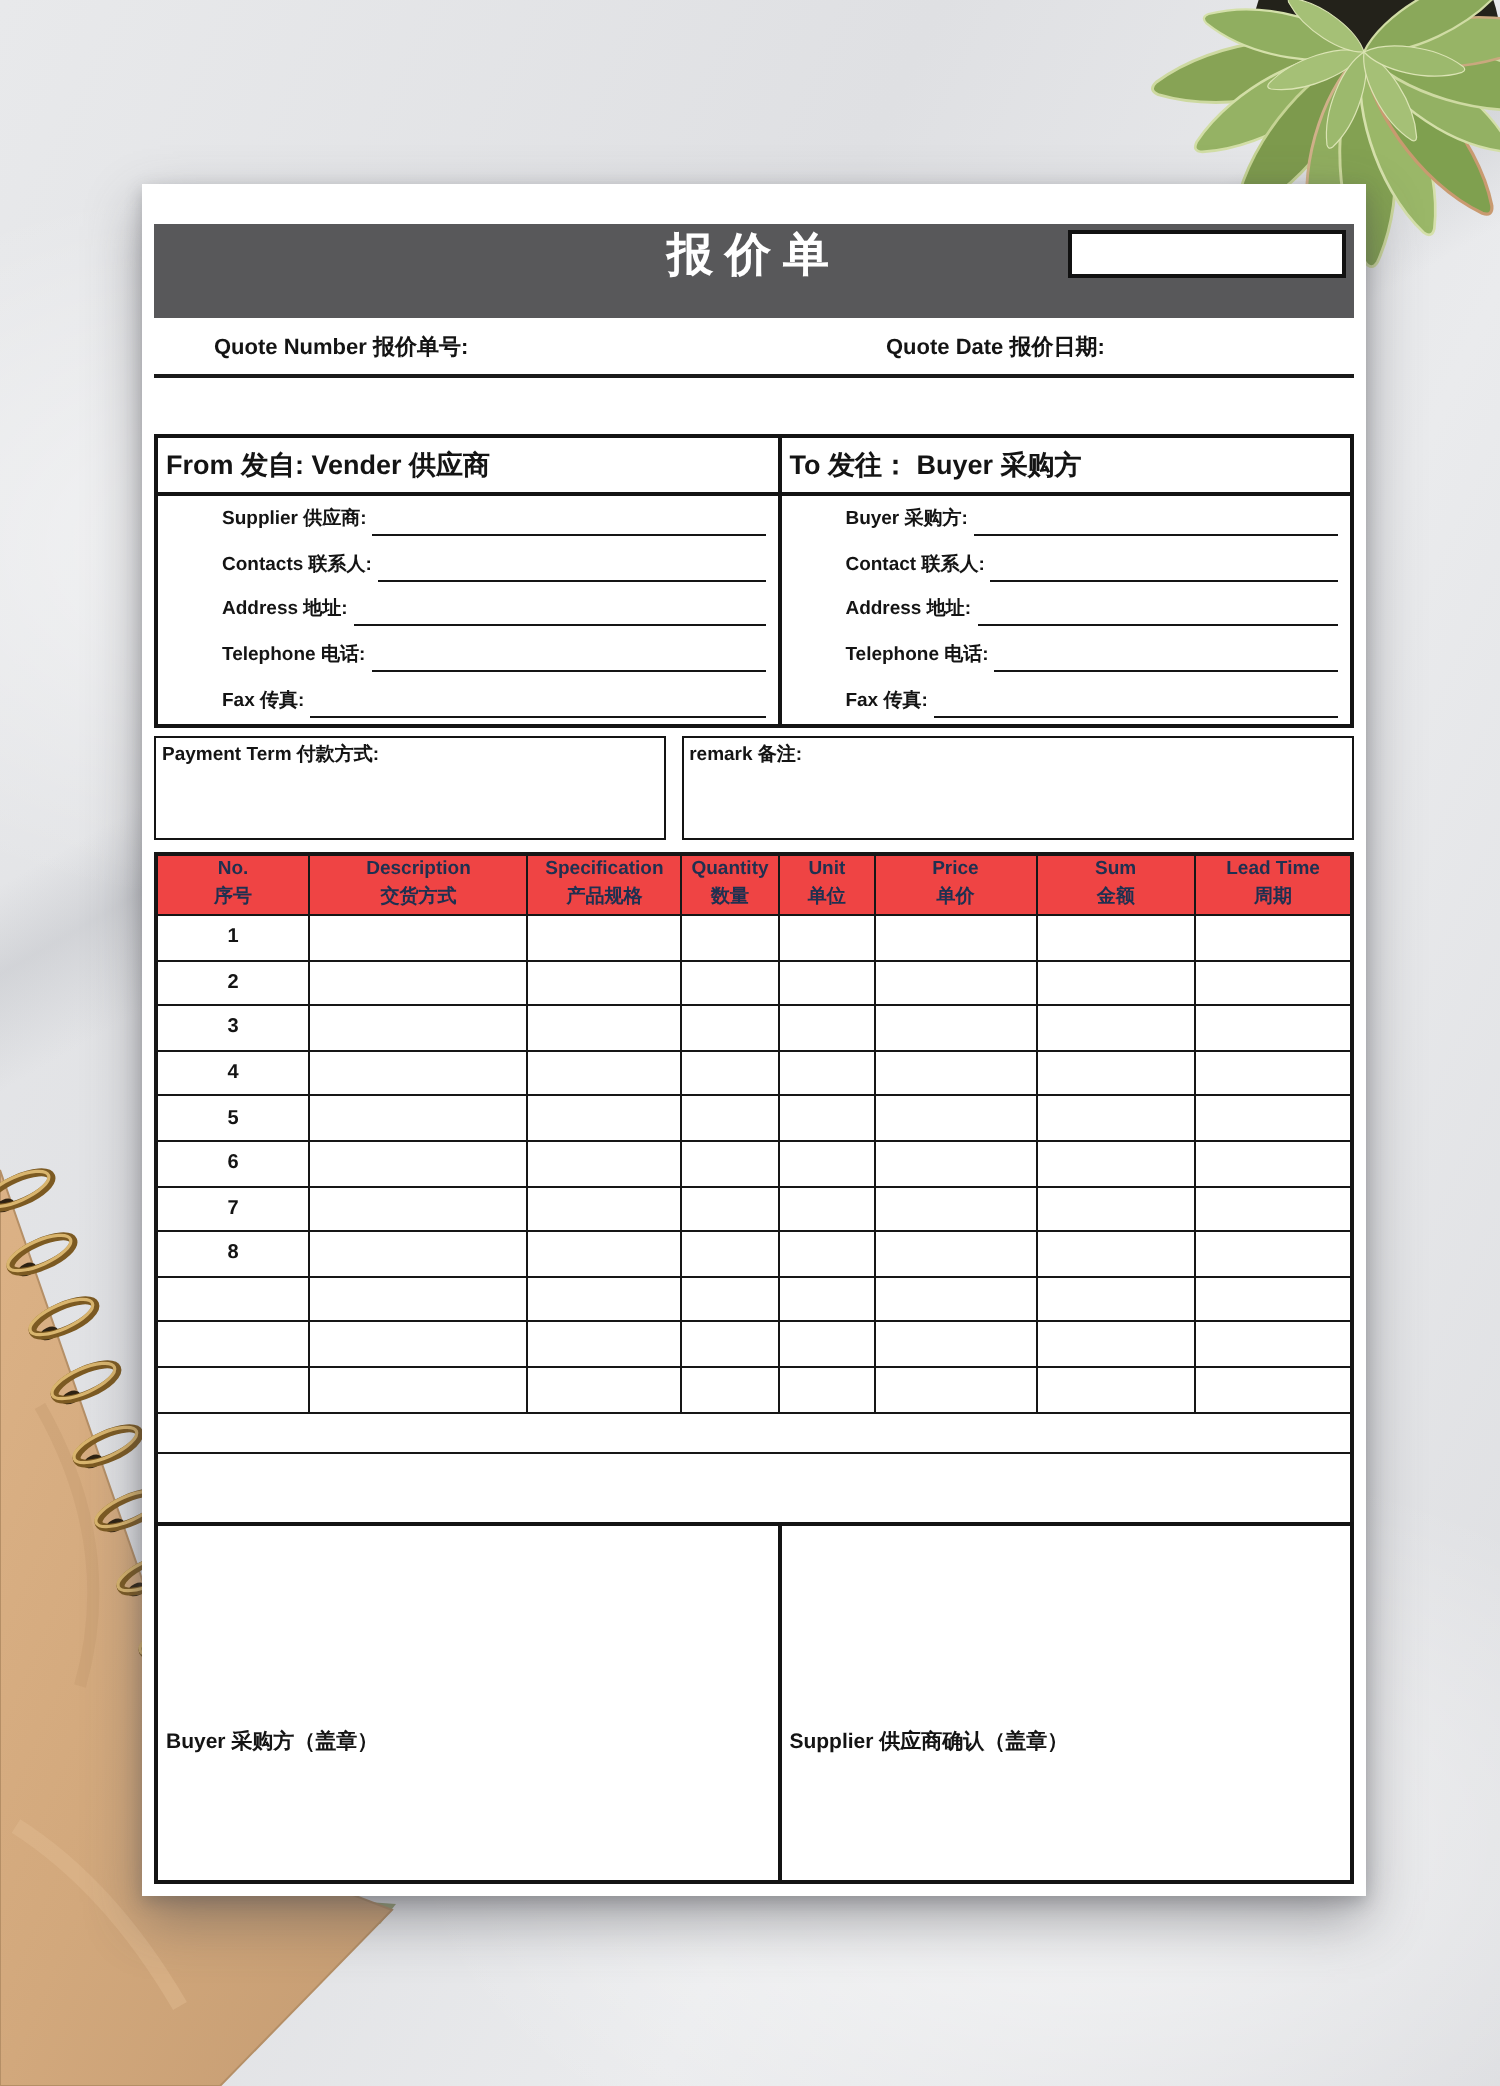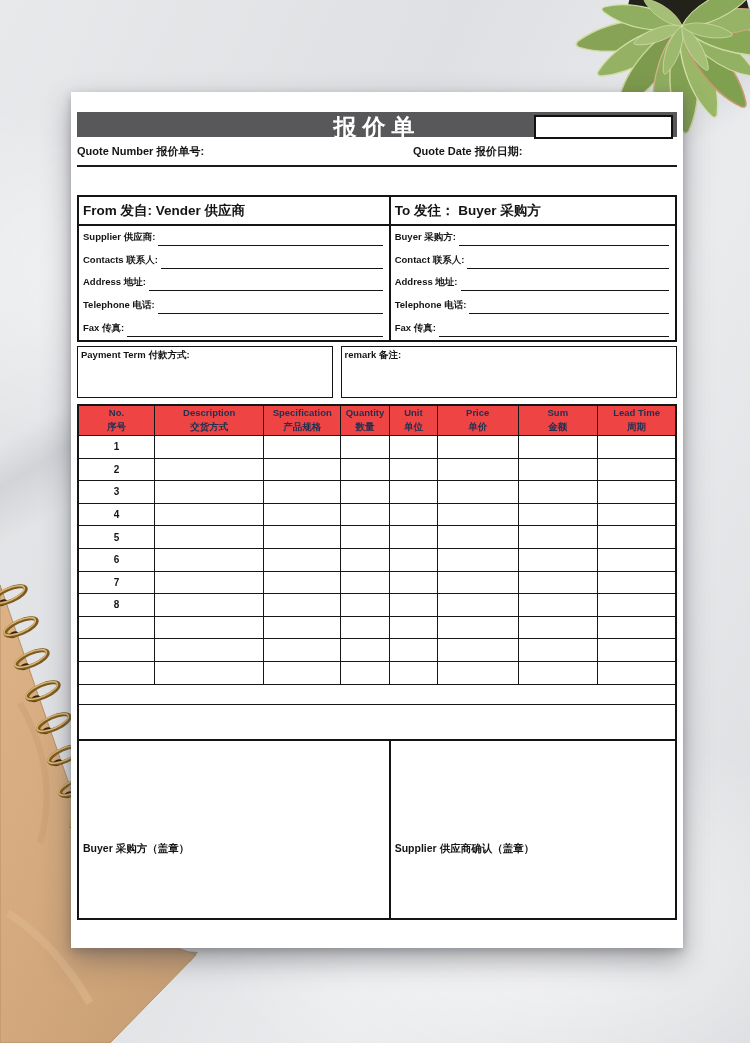--- a/index.html
+++ b/index.html
@@ -14,31 +14,31 @@
   }
   
   .plant{position:absolute;top:0;right:0;}
   .notebook{position:absolute;left:0;bottom:0;}
   
   .sheet{
     position:absolute;left:71px;top:92px;width:612px;height:856px;background:#fff;
     box-shadow:0 12px 26px rgba(70,72,78,.45), 0 3px 8px rgba(70,72,78,.30);
     box-sizing:border-box;padding:0 6px;color:#141414;font-weight:bold;
   }
-  .titlebar{position:relative;margin-top:20px;height:25px;background:#58585a;}
+  .titlebar{position:relative;margin-top:20px;height:47px;background:#58585a;}
   .titlebar .ttl{color:#fff;text-align:center;font-size:23px;line-height:31px;letter-spacing:6px;}
   .qbox{position:absolute;right:4px;top:3px;width:139px;height:24px;background:#fff;border:2px solid #111;box-sizing:border-box;}
   .meta{display:flex;margin-top:7px;padding-bottom:6px;border-bottom:2.2px solid #1a1a1a;font-size:11px;}
-  .meta .m1{width:56%;}
+  .meta .m1{width:56%;margin-left:30px;}
   
   .fromto{margin-top:28px;border:2px solid #141414;display:grid;grid-template-columns:52.3% 47.7%;}
   .ftcol{box-sizing:border-box;}
   .ftcol.left{border-right:2px solid #141414;}
   .ft-head{height:27px;line-height:27px;border-bottom:2px solid #141414;padding-left:4px;font-size:13.5px;}
-  .frow{height:22.8px;display:flex;align-items:center;font-size:9.5px;}
+  .frow{height:22.8px;display:flex;align-items:center;font-size:9.5px;padding-left:28px;}
   .frow .lbl{padding-left:4px;white-space:nowrap;}
   .fline{flex:1;align-self:flex-end;margin:0 6px 3px 3px;border-bottom:1.8px solid #151515;height:0;}
   
   .terms{margin-top:4px;display:flex;gap:8px;height:52px;font-size:9.5px;}
   .tbox{border:1.8px solid #141414;box-sizing:border-box;padding:2px 3px;}
   .tbox.b1{width:42.6%;}
   .tbox.b2{width:20.2%;}
   .tbox.b3{flex:1;}
   
   table.items{margin-top:6px;width:100%;border-collapse:collapse;border:2.4px solid #161616;}

